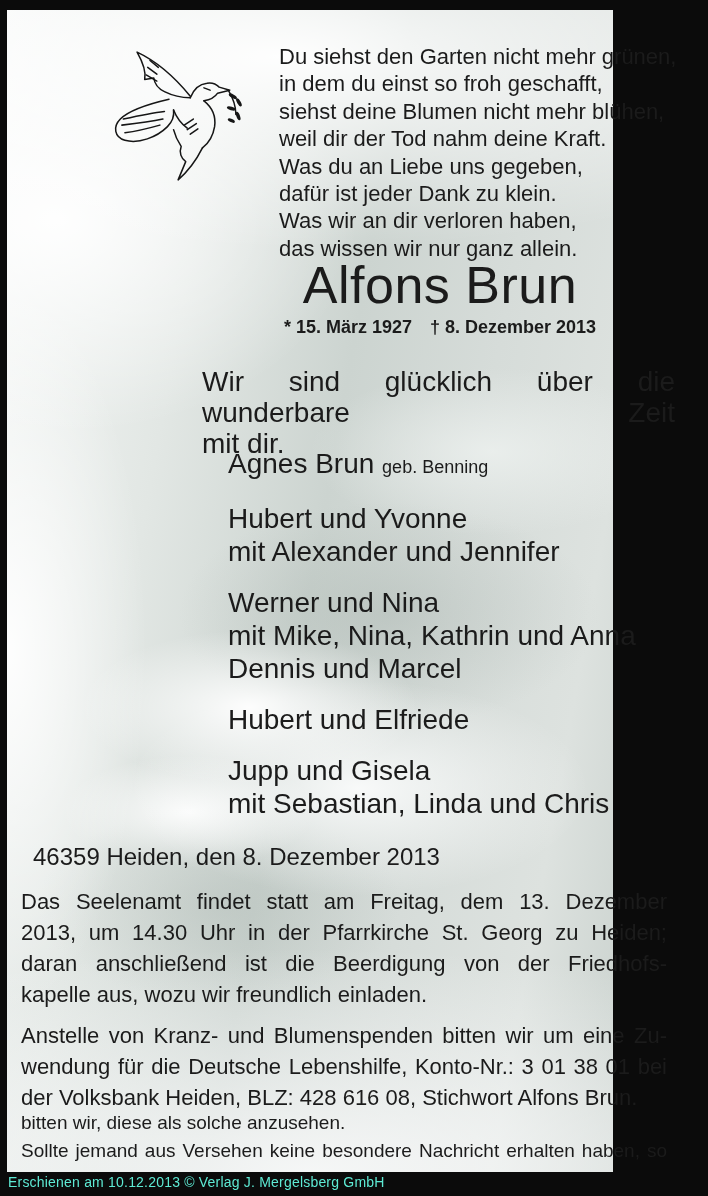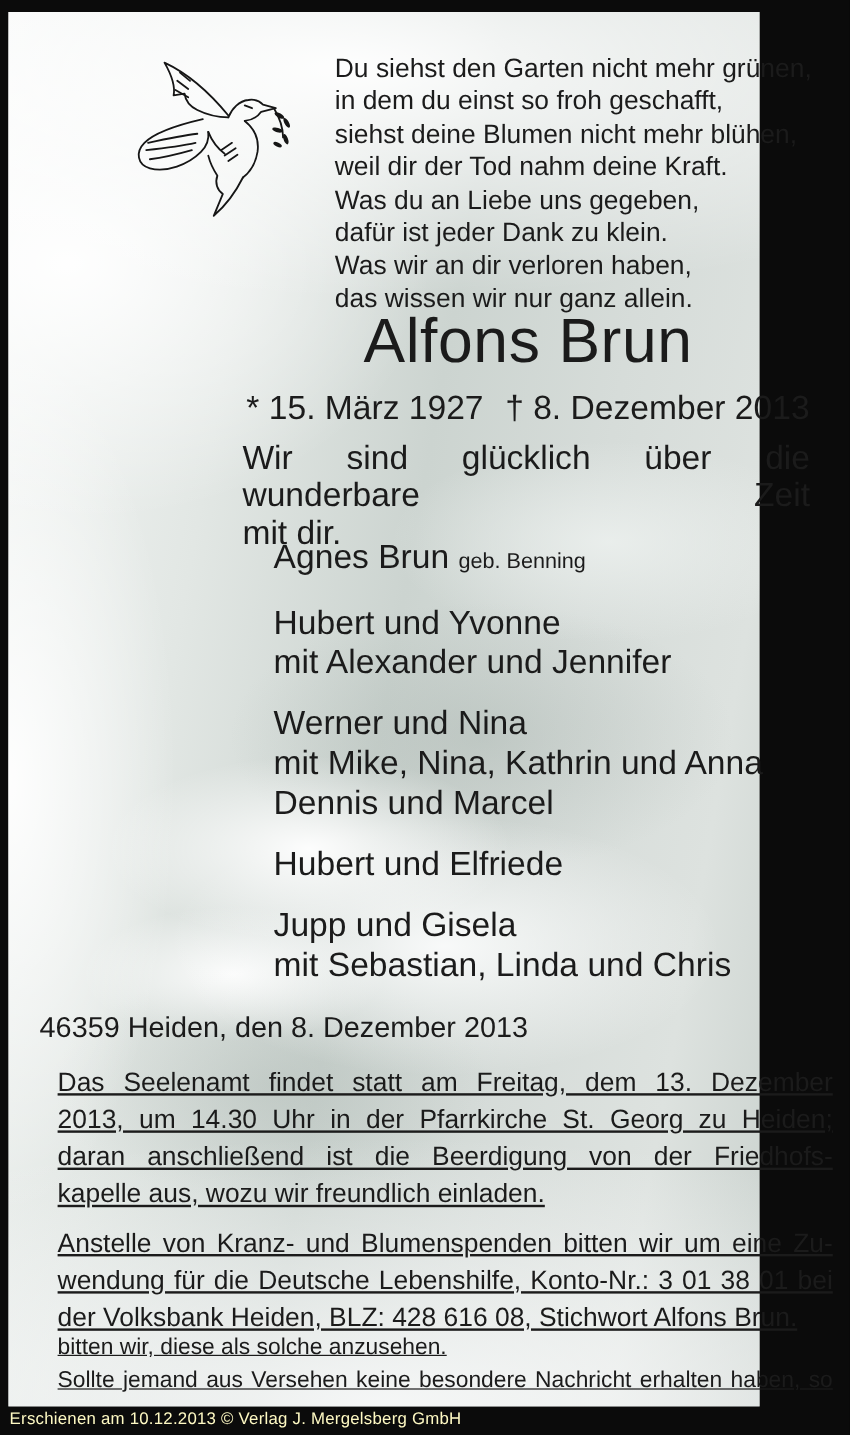--- a/index.html
+++ b/index.html
@@ -15,46 +15,45 @@
       radial-gradient(ellipse 420px 300px at 8% 18%, rgba(255,255,255,.95), rgba(255,255,255,0) 72%),
       radial-gradient(ellipse 200px 520px at 0% 55%, rgba(255,255,255,.92), rgba(255,255,255,0) 70%),
       radial-gradient(ellipse 240px 110px at 40% 60%, rgba(255,255,255,.95), rgba(255,255,255,0) 70%),
       radial-gradient(ellipse 320px 150px at 58% 67%, rgba(252,253,253,.9), rgba(255,255,255,0) 72%),
       radial-gradient(ellipse 180px 80px at 30% 69%, rgba(255,255,255,.9), rgba(255,255,255,0) 70%),
       radial-gradient(ellipse 260px 120px at 80% 38%, rgba(238,242,240,.8), rgba(255,255,255,0) 70%),
       radial-gradient(ellipse 900px 280px at 50% 100%, rgba(248,249,249,.92), rgba(248,249,249,0) 80%),
       radial-gradient(ellipse 300px 160px at 63% 52%, rgba(150,163,157,.32), rgba(150,163,157,0) 70%),
       radial-gradient(ellipse 260px 140px at 35% 77%, rgba(150,163,157,.25), rgba(150,163,157,0) 70%),
       linear-gradient(100deg,#f6f8f7 0%,#e2e7e4 28%,#ccd4d0 50%,#d6dcd9 68%,#dde2df 85%,#c9d1cd 100%);
-    padding-left: 20px;
   }
   .abs{position:absolute;}
   .tline{white-space:nowrap;}
   .tline.just{white-space:normal;text-align:justify;text-align-last:justify;}
   .poem{left:272px;top:33px;font-size:22px;line-height:27.4px;}
   .dove{left:86px;top:30px;width:152px;height:152px;}
   .name-block{left:192px;top:248px;width:482px;text-align:center;}
   .deceased-name{font-size:52px;line-height:54px;letter-spacing:.5px;}
-  .dates{margin-top:13px;font-size:28px;line-height:30px;}
+  .dates{font-size:18px;line-height:30px;font-weight:bold;}
   .dates .death{display:inline-block;margin-left:18px;}
   .intro{left:195px;top:356px;width:473px;font-size:28px;line-height:31px;}
   .mourners{left:221px;top:437px;font-size:28px;line-height:33px;}
   .primary-line{margin-bottom:18px;}
   .primary-line .suffix{font-size:18px;}
   .name-group{margin-bottom:18px;}
   .name-group:last-child{margin-bottom:0;}
   .name-line{white-space:nowrap;}
   .place-date{left:26px;top:833px;font-size:24px;}
-  .para{left:41px;width:646px;font-size:22px;line-height:31px;text-decoration:underline;}
+  .para{left:14px;width:646px;font-size:22px;line-height:31px;}
   .para.p1{top:876px;}
   .para.p2{top:1010px;}
   .para.small{top:1099px;font-size:19px;line-height:28px;}
   .footer{
     position:absolute;left:8px;top:1174px;font-size:14px;
-    color:#fef9c3;letter-spacing:.2px;white-space:nowrap;
+    color:#5eead4;letter-spacing:.2px;white-space:nowrap;
   }
   svg .ln{fill:none;stroke:#161616;stroke-width:2;stroke-linecap:round;stroke-linejoin:round;}
 </style>
 </head>
 <body>
 
 <div class="notice">
 
   <svg class="abs dove" viewBox="0 0 200 200" aria-hidden="true">
 

